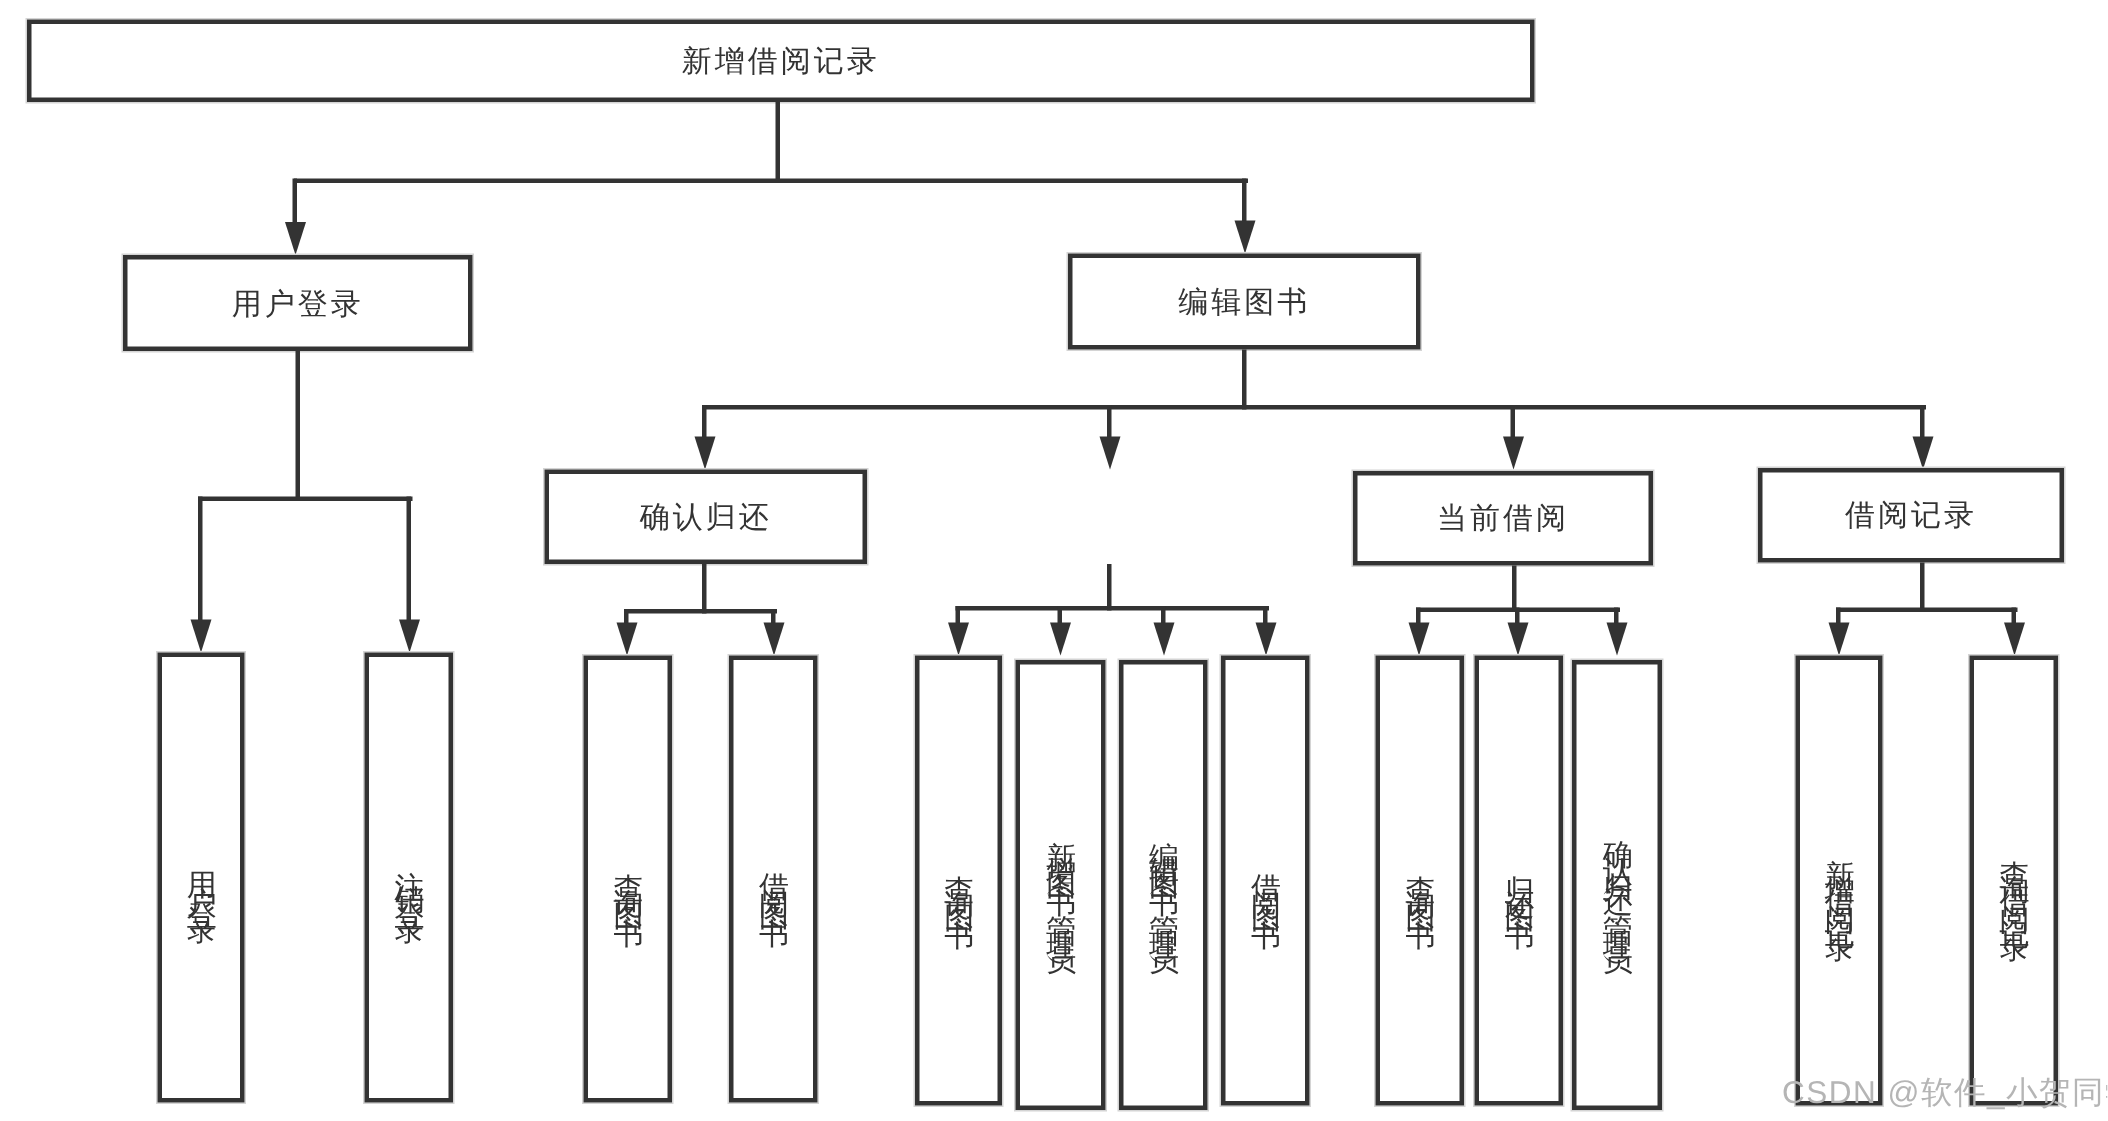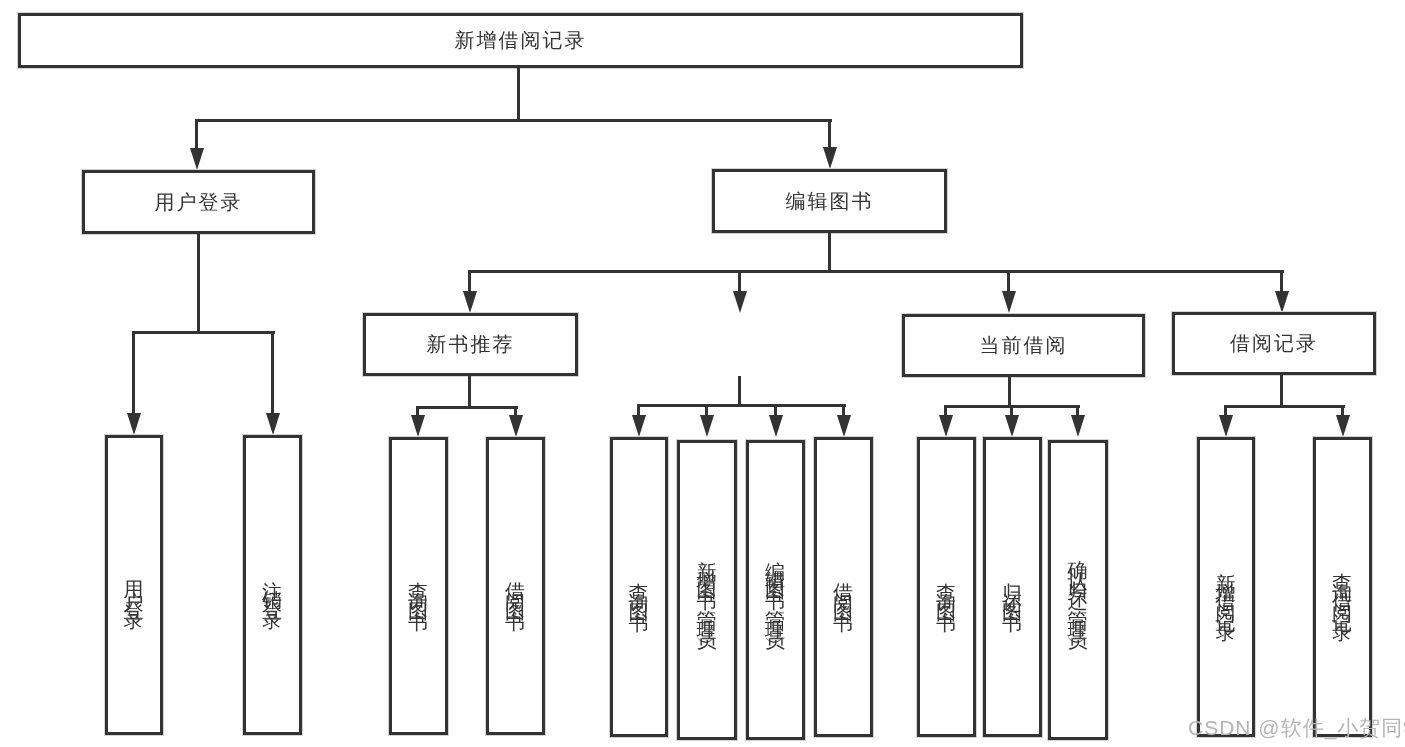--- a/index.html
+++ b/index.html
@@ -98,23 +98,23 @@
   <div class="vl" style="left:468px;top:270px;height:25px"></div>
   <div class="ah" style="left:463px;top:291px"></div>
   <div class="vl" style="left:738px;top:270px;height:25px"></div>
   <div class="ah" style="left:733px;top:291px"></div>
   <div class="vl" style="left:1007px;top:270px;height:25px"></div>
   <div class="ah" style="left:1002px;top:291px"></div>
   <div class="vl" style="left:1280px;top:270px;height:25px"></div>
   <div class="ah" style="left:1275px;top:291px"></div>
 
   <div class="box" style="left:363px;top:313px;width:215px;height:63px">
-    <span class="lbl">新书推荐</span>
+    <span class="lbl">确认归还</span>
   </div>
-  <div class="box" style="left:902px;top:314px;width:243px;height:63px">
+  <div class="box" style="left:902px;top:314px;width:200px;height:63px">
     <span class="lbl">当前借阅</span>
   </div>
   <div class="box" style="left:1172px;top:312px;width:204px;height:63px">
     <span class="lbl">借阅记录</span>
   </div>
 
   <div class="vl" style="left:468px;top:376px;height:33px"></div>
   <div class="hl" style="left:416px;top:406px;width:102px"></div>
   <div class="vl" style="left:416px;top:406px;height:12px"></div>
   <div class="ah" style="left:411px;top:415px"></div>

